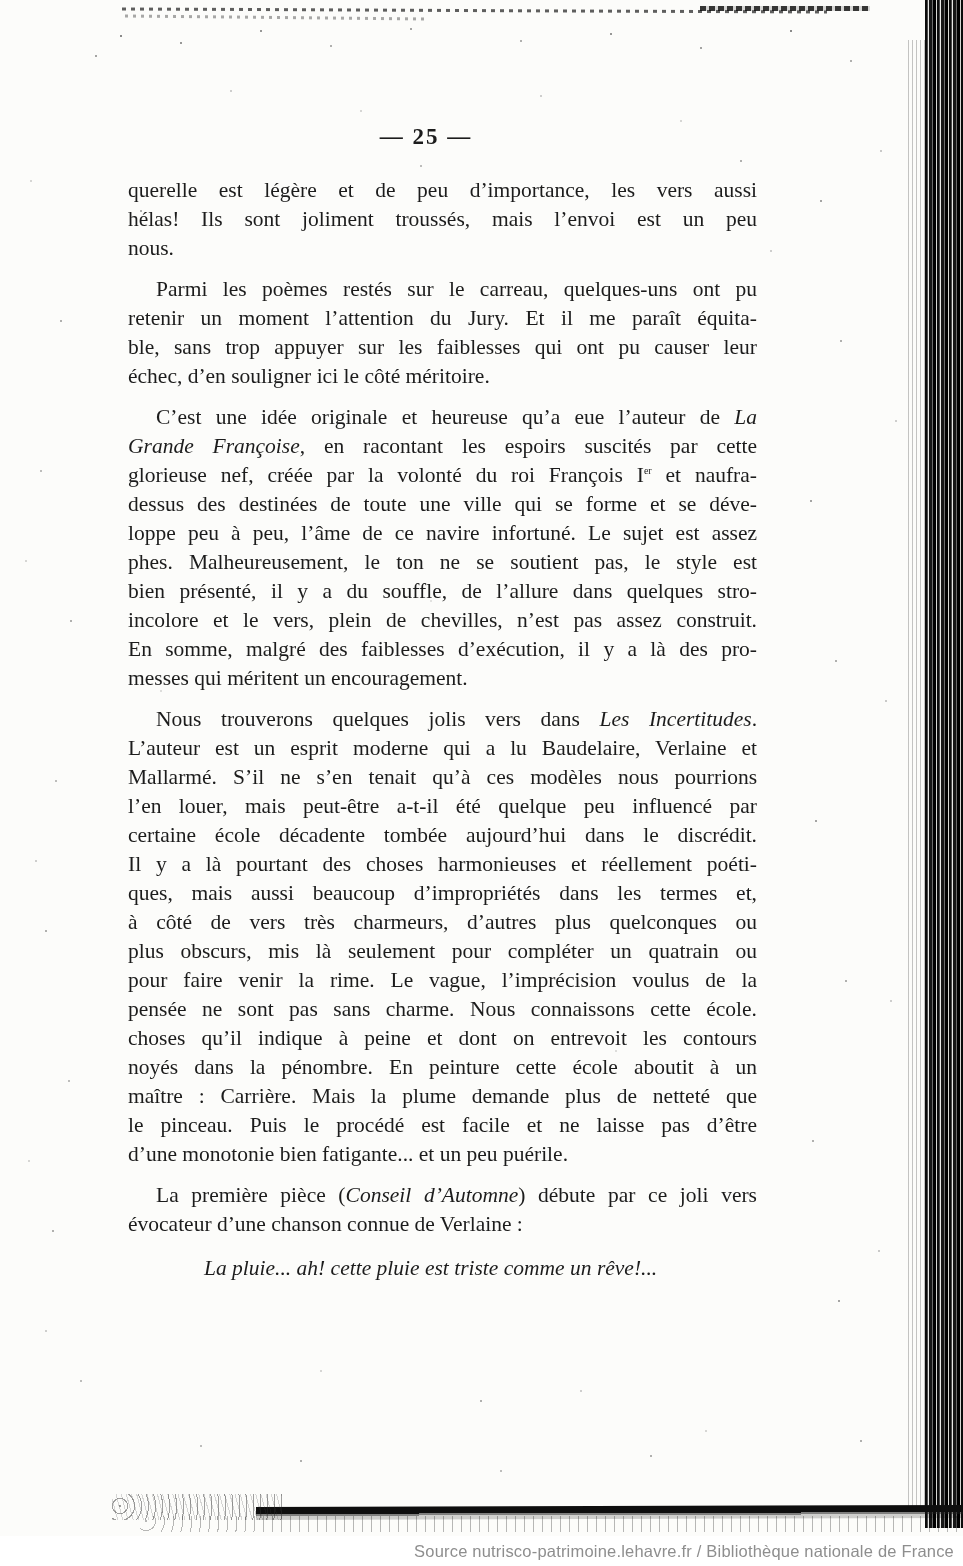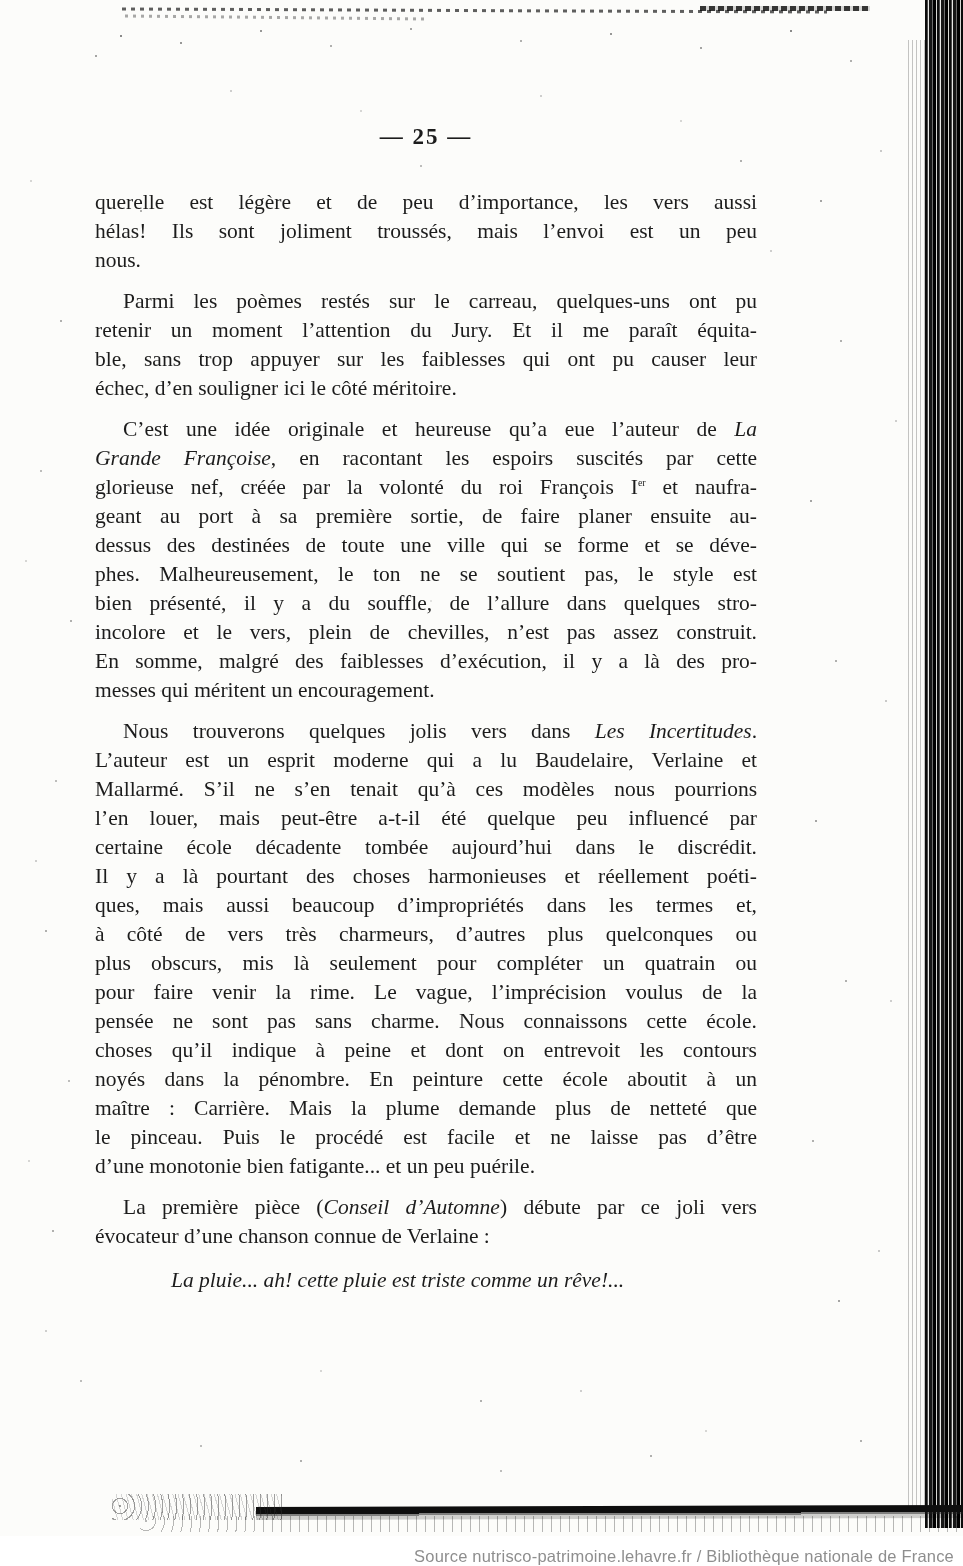--- a/index.html
+++ b/index.html
@@ -10,25 +10,25 @@
   }
   
   .text-block{
     position:absolute;left:95px;top:122px;width:662px;
     color:var(--ink,#1c1c1c);
     font-size:21.5px;line-height:29px;
     text-rendering:optimizeLegibility;
   }
   .page-number{
     text-align:center;font-weight:700;font-size:23px;line-height:30px;
-    letter-spacing:2px;margin-bottom:36px;
+    letter-spacing:2px;margin-bottom:24px;
   }
   .para{margin-top:12px;}
   .paras > .para:first-child{margin-top:0;}
-  .line{text-align:justify;text-align-last:justify;white-space:normal;}
+  .line{text-align:justify;text-align-last:justify;white-space:normal;margin-left:33px;}
   .line.last{text-align-last:left;}
   .line.indent{text-indent:28px;}
   .it{font-style:italic;}
   sup{font-size:10px;line-height:0;vertical-align:super;}
   .para.quote{margin-top:15px;padding-left:76px;font-style:italic;}
   .para.quote .line{text-align:right;text-align-last:left;}
 
   
   .noise-top-line{
     position:absolute;left:122px;top:9px;width:705px;height:3px;
@@ -94,21 +94,21 @@
       680px 120px 0 rgba(0,0,0,.15), 770px 250px 0 rgba(0,0,0,.18), 30px 180px 0 rgba(0,0,0,.15),
       25px 560px 0 rgba(0,0,0,.15), 35px 860px 0 rgba(0,0,0,.18), 28px 1160px 0 rgba(0,0,0,.15),
       45px 1330px 0 rgba(0,0,0,.18), 880px 150px 0 rgba(0,0,0,.2), 895px 420px 0 rgba(0,0,0,.18),
       885px 700px 0 rgba(0,0,0,.2), 890px 1000px 0 rgba(0,0,0,.18), 878px 1250px 0 rgba(0,0,0,.2),
       320px 1370px 0 rgba(0,0,0,.15), 580px 1390px 0 rgba(0,0,0,.18), 705px 1430px 0 rgba(0,0,0,.15),
       160px 690px 0 rgba(0,0,0,.12), 430px 600px 0 rgba(0,0,0,.1), 615px 1050px 0 rgba(0,0,0,.12);
   }
   
   .footer-bar{
     position:absolute;left:0;right:0;bottom:0;height:30px;background:#ffffff;
-    display:flex;align-items:flex-end;justify-content:flex-end;
+    display:flex;align-items:center;justify-content:flex-end;
   }
   .footer-bar span{
     font-family:"Liberation Sans","DejaVu Sans",sans-serif;
     font-size:16.5px;color:var(--footer_text,#8e8e8e);
     padding-right:9px;letter-spacing:.2px;
   }
 </style>
 </head>
 <body>
 
@@ -134,22 +134,22 @@
       <div class="para">
         <div class="line indent"><span>Parmi les poèmes restés sur le carreau, quelques-uns ont pu</span></div>
         <div class="line"><span>retenir un moment l’attention du Jury. Et il me paraît équita-</span></div>
         <div class="line"><span>ble, sans trop appuyer sur les faiblesses qui ont pu causer leur</span></div>
         <div class="line last"><span>échec, d’en souligner ici le côté méritoire.</span></div>
       </div>
       <div class="para">
         <div class="line indent"><span>C’est une idée originale et heureuse qu’a eue l’auteur de </span><span class="it">La</span></div>
         <div class="line"><span class="it">Grande Françoise</span><span>, en racontant les espoirs suscités par cette</span></div>
         <div class="line"><span>glorieuse nef, créée par la volonté du roi François I</span><sup>er</sup><span> et naufra-</span></div>
-        <div class="line"><span>geant au port à sa première sortie, de faire planer ensuite au-</span></div>
         <div class="line"><span>dessus des destinées de toute une ville qui se forme et se déve-</span></div>
+        <div class="line"><span>loppe peu à peu, l’âme de ce navire infortuné. Le sujet est assez</span></div>
         <div class="line"><span>phes. Malheureusement, le ton ne se soutient pas, le style est</span></div>
         <div class="line"><span>bien présenté, il y a du souffle, de l’allure dans quelques stro-</span></div>
         <div class="line"><span>incolore et le vers, plein de chevilles, n’est pas assez construit.</span></div>
         <div class="line"><span>En somme, malgré des faiblesses d’exécution, il y a là des pro-</span></div>
         <div class="line last"><span>messes qui méritent un encouragement.</span></div>
       </div>
       <div class="para">
         <div class="line indent"><span>Nous trouverons quelques jolis vers dans </span><span class="it">Les Incertitudes</span><span>.</span></div>
         <div class="line"><span>L’auteur est un esprit moderne qui a lu Baudelaire, Verlaine et</span></div>
         <div class="line"><span>Mallarmé. S’il ne s’en tenait qu’à ces modèles nous pourrions</span></div>

